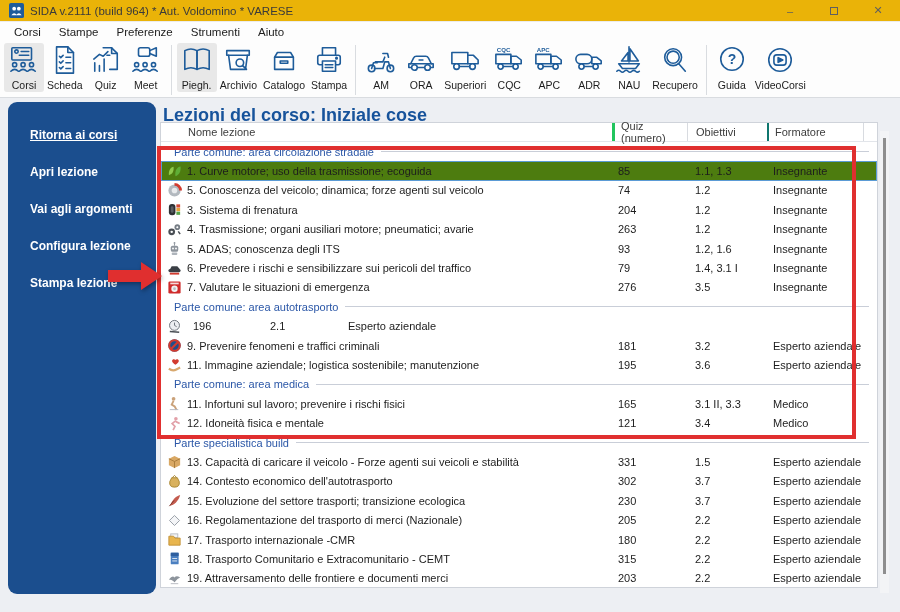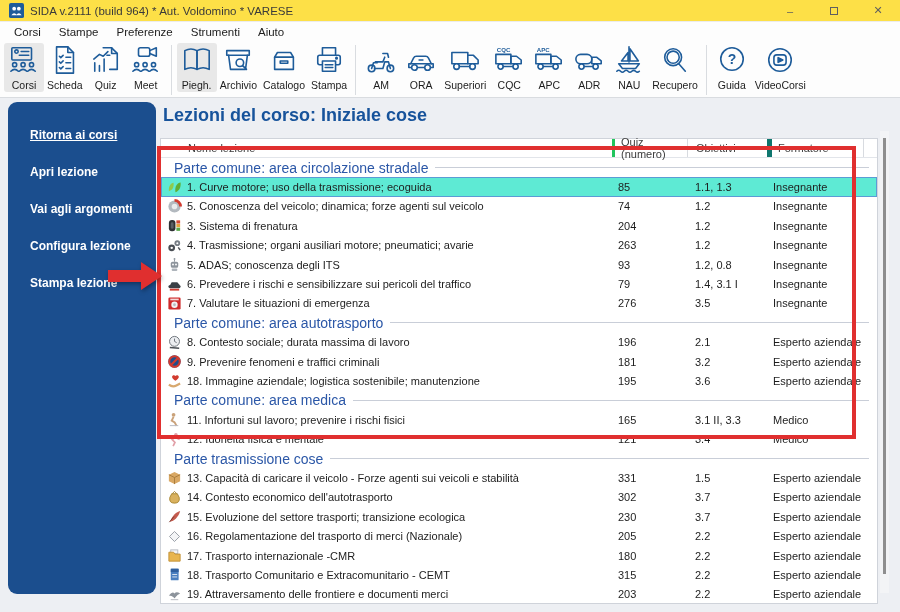--- a/index.html
+++ b/index.html
@@ -1,20 +1,20 @@
 <!DOCTYPE html>
 <html><head>
 <meta charset="utf-8">
 <style>
   * { margin:0; padding:0; box-sizing:border-box; }
   html,body { width:900px; height:612px; overflow:hidden; }
   body { font-family:"Liberation Sans", sans-serif; background:#edeff3; position:relative; }
 
   
-  .titlebar { position:absolute; left:0; top:0; width:900px; height:22px; background:#fde047;
+  .titlebar { position:absolute; left:0; top:0; width:900px; height:22px; background:#eab308;
     display:flex; align-items:center; border-bottom:1px solid #ececec; }
   .app-icon { width:15px; height:15px; margin:0 6px 0 9px; display:inline-block; }
   .title-text { font-size:11.5px; color:#3a3a3a; }
   .win-controls { margin-left:auto; display:flex; height:100%; }
   .win-btn { width:44px; height:100%; display:flex; align-items:center; justify-content:center;
     color:#5f5f5f; font-size:11px; cursor:default; }
   .win-btn .maxbox { width:8px; height:8px; border:1px solid #5f5f5f; display:inline-block; }
 
   
   .menubar { position:absolute; left:0; top:22px; width:900px; height:19px; background:#fdfdfd;
@@ -35,38 +35,38 @@
   
   .content { position:absolute; left:0; top:98px; width:900px; height:514px; background:#edeff3; }
 
   .sidebar { position:absolute; left:8px; top:4px; width:148px; height:492px;
     background:#1b4e8e; border-radius:9px; padding:26px 0 0 22px; }
   .side-link { display:block; color:#ffffff; font-size:12px; font-weight:bold; margin-bottom:23px; }
   .side-link.underlined { text-decoration:underline; }
 
   .main-title { position:absolute; left:163px; top:7px; font-size:18px; font-weight:bold; color:#17539b; }
 
-  .lesson-table { position:absolute; left:160px; top:40px; width:718px; height:466px;
+  .lesson-table { position:absolute; left:160px; top:24px; width:718px; height:466px;
     background:#ffffff; border:1px solid #cfd3da; display:flex; flex-direction:column; }
   .thead { display:flex; align-items:center; height:19px; flex:none; border-bottom:1px solid #e2e5ea; }
   .thead span { font-size:11px; color:#3c3c3c; height:100%; display:flex; align-items:center; }
   .c-icon { width:26px; flex:none; }
   .c-name { width:425px; flex:none; padding-left:1px; }
   .c-quiz { width:75px; flex:none; border-left:3px solid #22c55e; padding-left:6px; }
   .c-ob   { width:80px; flex:none; border-left:1px solid #d8dbe0; padding-left:8px; }
-  .c-form { width:96px; flex:none; border-left:5px solid #0f766e; padding-left:6px; }
+  .c-form { width:96px; flex:none; border-left:2px solid #0f766e; padding-left:6px; }
   .c-sp   { flex:1; border-left:1px solid #d8dbe0; }
 
   .tbody { flex:1; display:flex; flex-direction:column; }
   .row { display:flex; align-items:center; height:19.4px; flex:none; }
   .row.group { }
-  .group-label { font-size:14px; color:#2b57a7; padding-left:13px; white-space:nowrap; flex:none; }
+  .group-label { font-size:11px; color:#2b57a7; padding-left:13px; white-space:nowrap; flex:none; }
   .group-rule { flex:1; height:1px; background:#c9ced8; margin:0 8px 0 7px; }
   .row.lesson .cell { font-size:11px; color:#1d1d1d; white-space:nowrap; overflow:hidden; }
-  .row.lesson.selected { background:#5eead4; box-shadow:inset 0 0 0 1px #5b9bd5; }
+  .row.lesson.selected { background:#4d7c0f; box-shadow:inset 0 0 0 1px #5b9bd5; }
   .cell-icon { width:26px; flex:none; display:flex; justify-content:center; }
   .cell-icon svg { width:15px; height:15px; }
   .cell-name { width:425px; flex:none; }
   .cell-quiz { width:75px; flex:none; padding-left:6px; }
   .cell-ob   { width:80px; flex:none; padding-left:8px; }
   .cell-form { width:96px; flex:none; padding-left:6px; }
 
   .vscroll-track { position:absolute; left:880px; top:33px; width:9px; height:462px; background:#f3f4f6; }
   .vscroll-thumb { position:absolute; left:883px; top:40px; width:3px; height:436px; background:#8f8f8f; }
 
@@ -373,21 +373,21 @@
               <line x1="8" y1="2.5" x2="8" y2="5" stroke="#8d949c"></line>
               <circle cx="8" cy="2" r="1" fill="#8d949c"></circle>
               <rect x="4" y="5" width="8" height="6.5" rx="2" fill="#8d949c"></rect>
               <circle cx="6.4" cy="8" r="1" fill="#fff"></circle>
               <circle cx="9.6" cy="8" r="1" fill="#fff"></circle>
               <rect x="5" y="12.2" width="6" height="2.6" rx="1" fill="#aeb4bb"></rect>
             </svg>
           </span>
           <span class="cell cell-name">5. ADAS; conoscenza degli ITS</span>
           <span class="cell cell-quiz">93</span>
-          <span class="cell cell-ob">1.2, 0.8</span>
+          <span class="cell cell-ob">1.2, 1.6</span>
           <span class="cell cell-form">Insegnante</span>
         </div>
         <div class="row lesson">
           <span class="cell cell-icon">
             <svg viewBox="0 0 16 16">
               <path d="M3 9l2-3.5h6l3 3.5z" fill="#3a3f45"></path>
               <rect x="1.5" y="8.5" width="13" height="3.4" rx="1.7" fill="#3a3f45"></rect>
               <path d="M3 13.5h10" stroke="#d23b2f" stroke-width="2"></path>
             </svg>
           </span>
@@ -415,21 +415,20 @@
           <div class="group-rule"></div>
         </div>
         <div class="row lesson">
           <span class="cell cell-icon">
             <svg viewBox="0 0 16 16">
               <circle cx="8" cy="6.8" r="5.3" fill="#eceef1" stroke="#6a7078"></circle>
               <path d="M8 3.8v3l2.3 1.4" stroke="#6a7078" fill="none"></path>
               <path d="M3 13.3l10 .9" stroke="#4a4f55" stroke-width="1.6"></path>
             </svg>
           </span>
-          <span class="cell cell-name">8. Contesto sociale; durata massima di lavoro</span>
           <span class="cell cell-quiz">196</span>
           <span class="cell cell-ob">2.1</span>
           <span class="cell cell-form">Esperto aziendale</span>
         </div>
         <div class="row lesson">
           <span class="cell cell-icon">
             <svg viewBox="0 0 16 16">
               <circle cx="8" cy="8" r="6.6" fill="#1f4e8c"></circle>
               <circle cx="8" cy="8" r="5.6" fill="none" stroke="#d23b2f" stroke-width="2.2"></circle>
               <line x1="4" y1="12" x2="12" y2="4" stroke="#d23b2f" stroke-width="2.2"></line>
@@ -440,21 +439,21 @@
           <span class="cell cell-ob">3.2</span>
           <span class="cell cell-form">Esperto aziendale</span>
         </div>
         <div class="row lesson">
           <span class="cell cell-icon">
             <svg viewBox="0 0 16 16">
               <path d="M2 12.5q4 3 8 .8l4-2" stroke="#d8a86e" stroke-width="2.4" fill="none"></path>
               <path d="M9 3.2c1-1.6 3.6-1 3.6 1 0 1.6-2 3-3.6 4C7.4 7.2 5.4 5.8 5.4 4.2c0-2 2.6-2.6 3.6-1z" fill="#d23b2f"></path>
             </svg>
           </span>
-          <span class="cell cell-name">18. Immagine aziendale; logistica sostenibile; manutenzione</span>
+          <span class="cell cell-name">11. Immagine aziendale; logistica sostenibile; manutenzione</span>
           <span class="cell cell-quiz">195</span>
           <span class="cell cell-ob">3.6</span>
           <span class="cell cell-form">Esperto aziendale</span>
         </div>
         <div class="row group">
           <span class="group-label">Parte comune: area medica</span>
           <div class="group-rule"></div>
         </div>
         <div class="row lesson">
           <span class="cell cell-icon">
@@ -475,21 +474,21 @@
               <circle cx="9.5" cy="3" r="1.9" fill="#e2a0a8"></circle>
               <path d="M9.5 5L5.5 8l3 3-2 4M9.5 6l4 2" stroke="#e2a0a8" stroke-width="1.8" fill="none"></path>
             </svg>
           </span>
           <span class="cell cell-name">12. Idoneità fisica e mentale</span>
           <span class="cell cell-quiz">121</span>
           <span class="cell cell-ob">3.4</span>
           <span class="cell cell-form">Medico</span>
         </div>
         <div class="row group">
-          <span class="group-label">Parte trasmissione cose</span>
+          <span class="group-label">Parte specialistica build</span>
           <div class="group-rule"></div>
         </div>
         <div class="row lesson">
           <span class="cell cell-icon">
             <svg viewBox="0 0 16 16">
               <path d="M2 5l6-3 6 3v7l-6 3-6-3z" fill="#d9a864"></path>
               <path d="M2 5l6 3 6-3M8 8v7" stroke="#a87b3c" fill="none"></path>
             </svg>
           </span>
           <span class="cell cell-name">13. Capacità di caricare il veicolo - Forze agenti sui veicoli e stabilità</span>

